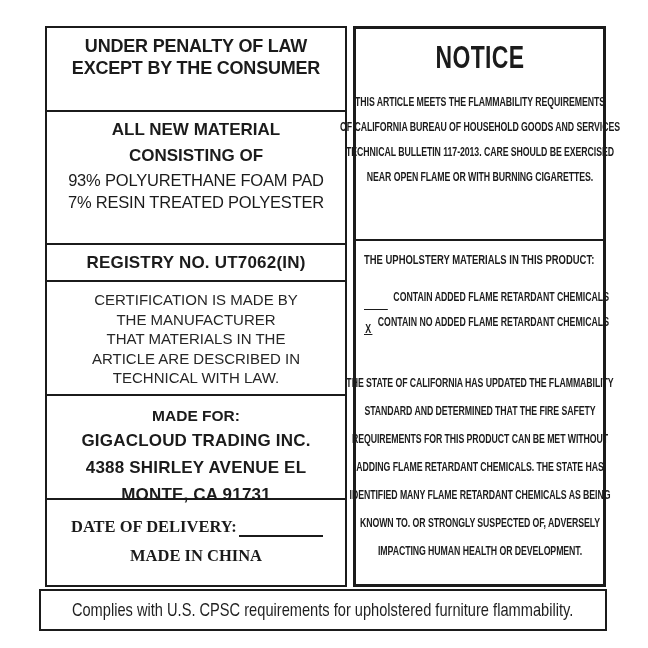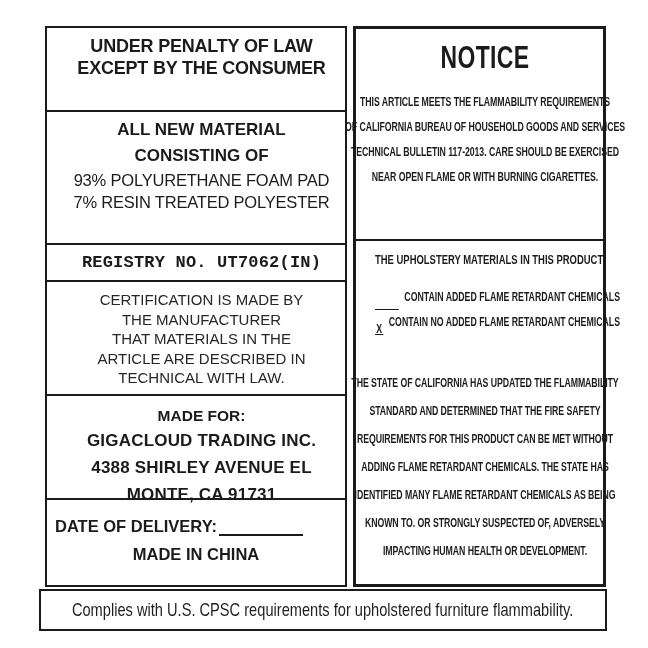--- a/index.html
+++ b/index.html
@@ -4,37 +4,37 @@
 <style>
   html,body{margin:0;padding:0;background:#ffffff;}
   #canvas{
     position:relative;width:648px;height:648px;background:#ffffff;
     font-family:"Liberation Sans",sans-serif;color:#1b1b1b;overflow:hidden;
   }
   .box{position:absolute;box-sizing:border-box;background:#fff;}
   .left-box{left:45px;top:26px;width:302px;height:561px;border:2px solid #1b1b1b;display:flex;flex-direction:column;}
   .right-box{left:353px;top:26px;width:253px;height:561px;border:3px solid #1b1b1b;display:flex;flex-direction:column;}
   .footer-bar{left:39px;top:589px;width:568px;height:42px;border:2px solid #1b1b1b;display:flex;align-items:center;justify-content:center;}
-  .sec{box-sizing:border-box;padding-left:11px;}
+  .sec{box-sizing:border-box;}
   .div-b{border-bottom:2px solid #1b1b1b;}
 
   
   .sec-penalty{height:84px;padding-top:7px;text-align:center;}
   .penalty-line{font-weight:bold;font-size:18px;line-height:22px;letter-spacing:-0.2px;}
   .sec-materials{height:133px;padding-top:5px;text-align:center;}
   .mat-head{font-weight:bold;font-size:17px;line-height:26px;}
   .mat-line{font-size:16.5px;line-height:22px;letter-spacing:-0.2px;}
-  .sec-registry{height:37px;text-align:center;display:flex;align-items:center;justify-content:center;font-family:Liberation Mono, monospace;}
+  .sec-registry{height:37px;text-align:center;display:flex;align-items:center;justify-content:center;}
   .registry-text{font-weight:bold;font-size:17px;letter-spacing:0.2px;}
   .sec-cert{height:114px;padding-top:8px;text-align:center;}
   .cert-line{font-size:15px;line-height:19.5px;color:#262626;}
   .sec-madefor{height:104px;padding-top:9px;text-align:center;}
   .madefor-head{font-weight:bold;font-size:15.5px;line-height:22px;}
   .madefor-line{font-weight:bold;font-size:17px;line-height:27px;letter-spacing:0.2px;}
-  .sec-delivery{flex:1;padding:0 8px;}
+  .sec-delivery{flex:1;padding:0 24px;font-family:Liberation Serif, serif;}
   .delivery-row{display:flex;align-items:flex-end;margin-top:17px;}
   .delivery-label{font-weight:bold;font-size:16.5px;white-space:nowrap;}
   .delivery-blank{flex:0 0 84px;border-bottom:2px solid #1b1b1b;height:14px;margin-left:2px;}
   .made-in{font-weight:bold;font-size:16.5px;text-align:center;margin-top:9px;}
 
   
   .sec-notice{height:212px;}
   .cw{white-space:nowrap;transform-origin:center top;}
   .notice-title-wrap{width:300px;margin-left:calc(50% - 150px);text-align:center;transform:scaleX(0.74);margin-top:11px;}
   .notice-title{font-weight:bold;font-size:31px;line-height:36px;letter-spacing:0.5px;}

